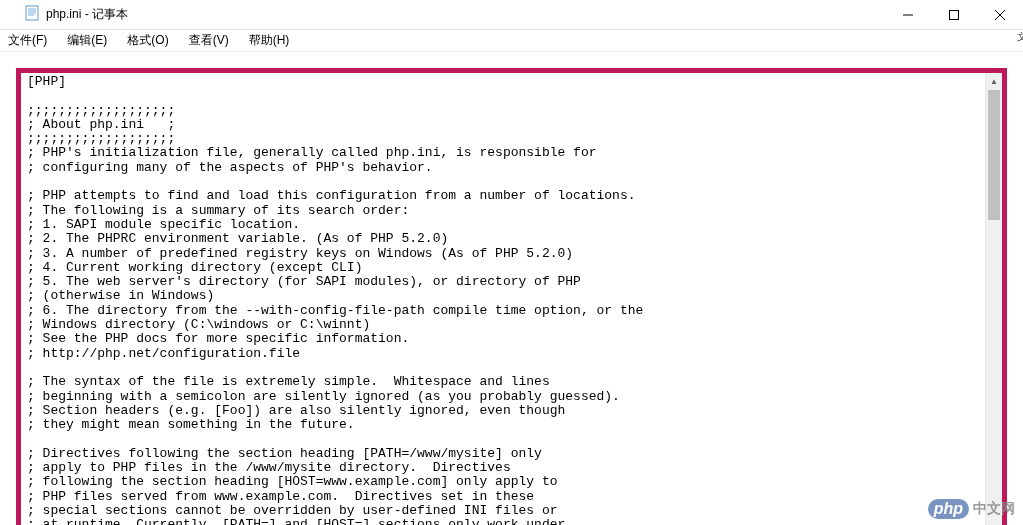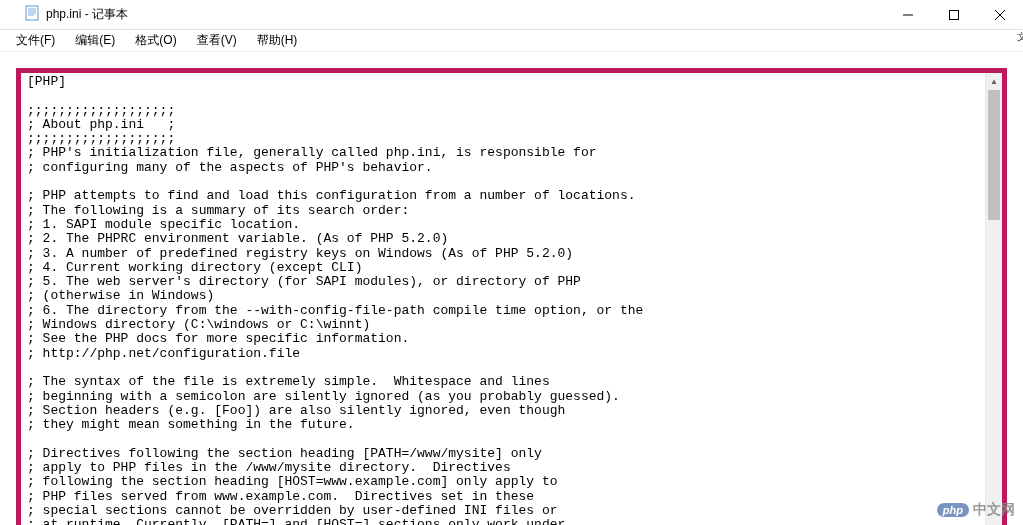--- a/index.html
+++ b/index.html
@@ -38,21 +38,20 @@
       background: transparent;
       border: none;
       cursor: pointer;
     }
     .win-btn svg { width: 10px; height: 10px; }
     .menubar {
       height: 22px;
       background: #fff;
       display: flex;
       align-items: center;
-      padding-left: 8px;
       gap: 4px;
       border-bottom: 1px solid #f0f0f0;
     }
     .menu-item {
       padding: 2px 8px;
       font-size: 12px;
       cursor: pointer;
     }
     .content-wrap {
       position: relative;
@@ -109,21 +108,21 @@
       font-size: 14px;
       color: #888;
       font-weight: bold;
       opacity: 0.85;
     }
     .watermark .php-badge {
       background: #6282b5;
       color: #fff;
       border-radius: 10px;
       padding: 1px 6px;
-      font-size: 11px;
+      font-size: 16px;
       font-style: italic;
       font-weight: bold;
     }
     .right-edge {
       position: absolute;
       right: 0;
       top: 30px;
       width: 6px;
       height: 20px;
       background: #fff;

